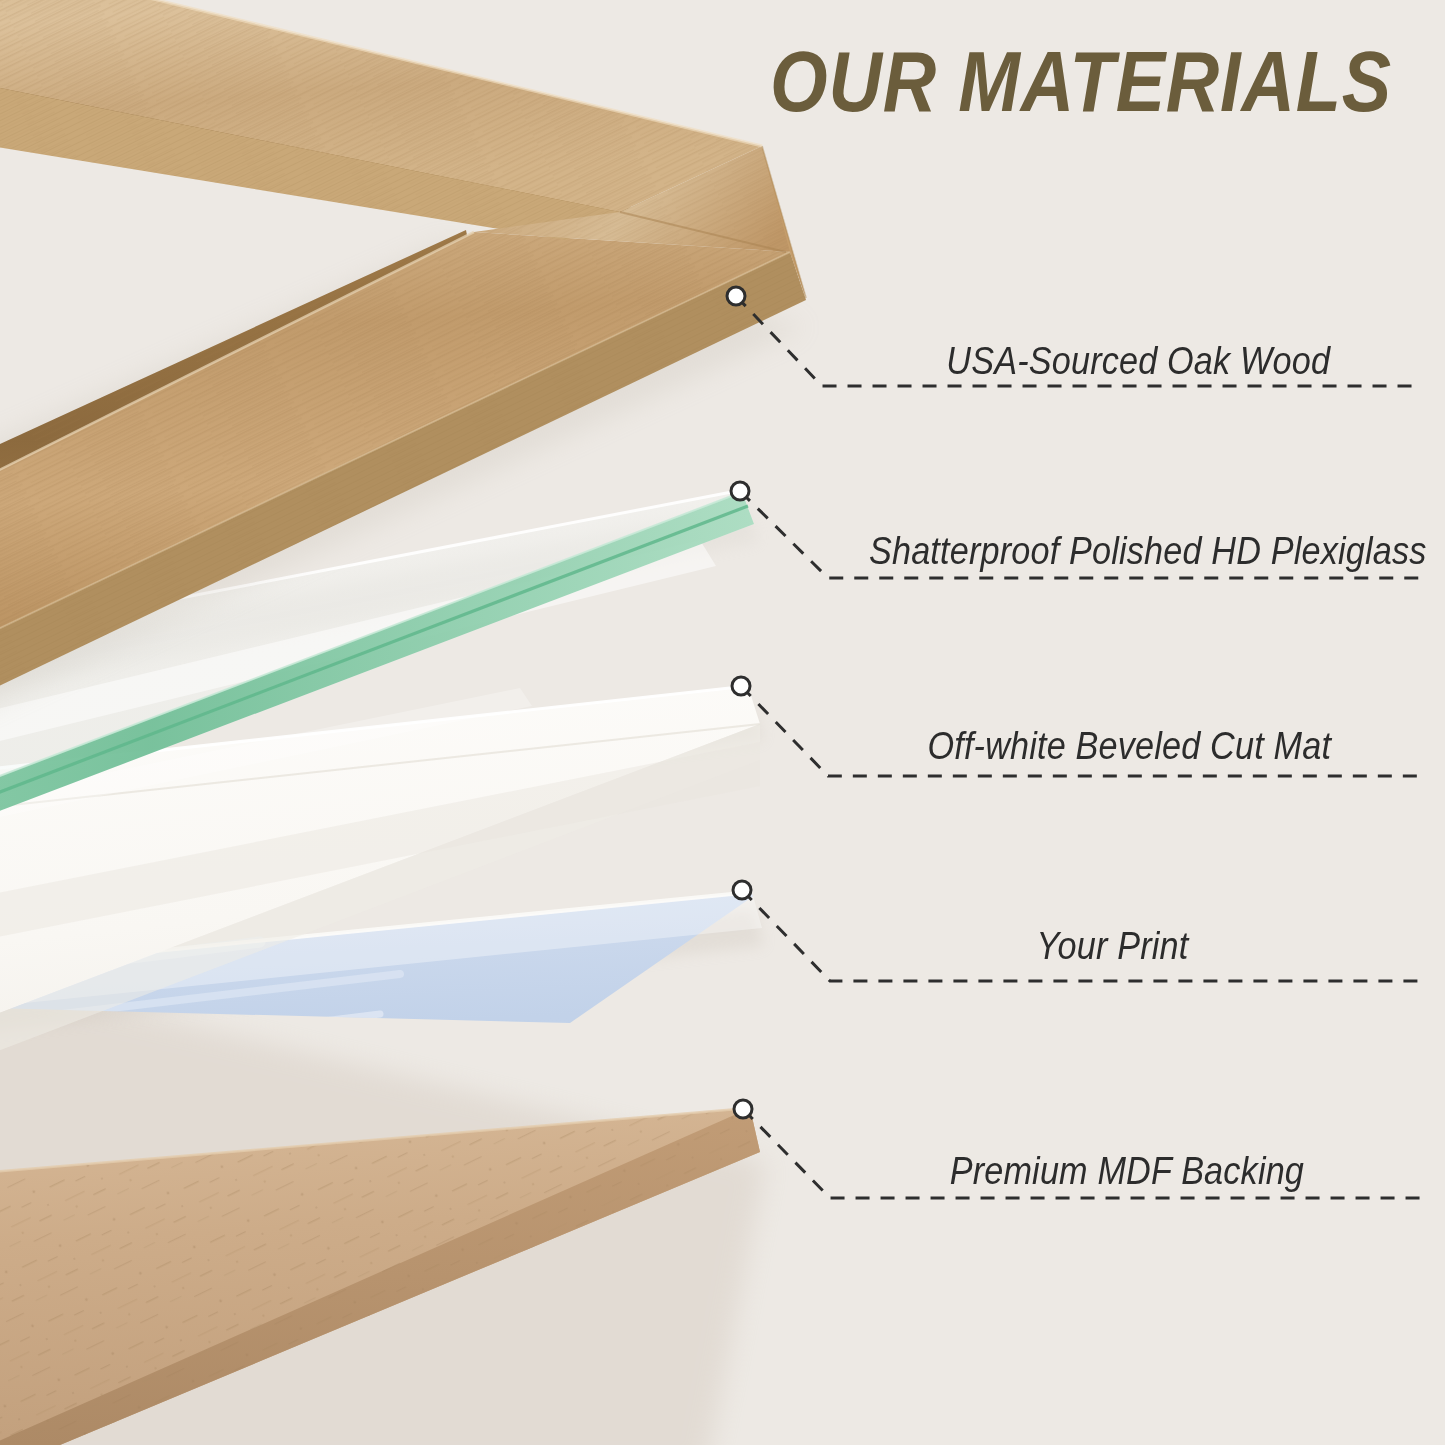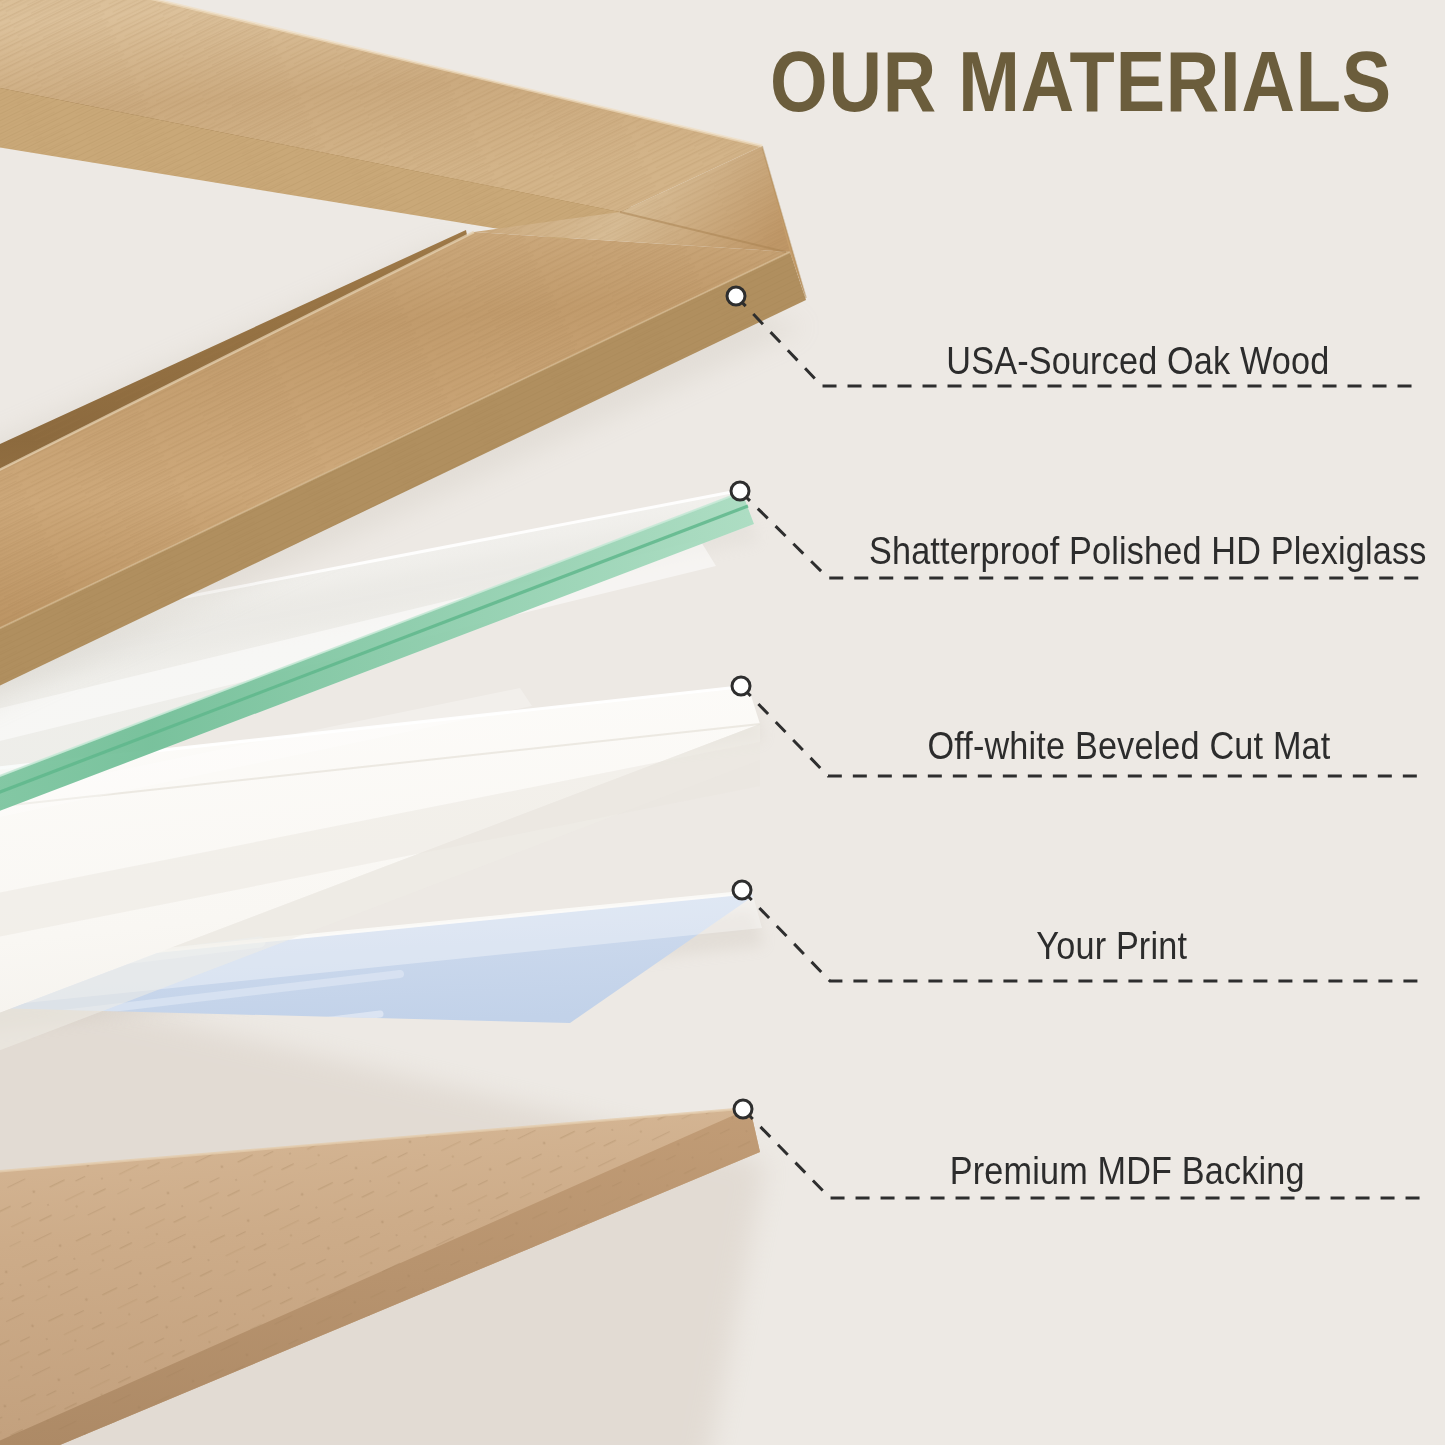--- a/index.html
+++ b/index.html
@@ -2,21 +2,21 @@
 <html><head>
 <meta charset="utf-8">
 <style>
   html,body{margin:0;padding:0;}
   body{
     width:1445px;height:1445px;
     background:#EDE9E4;
     font-family:"Liberation Sans","DejaVu Sans",sans-serif;
     overflow:hidden;
   }
-  #stage{position:relative;width:1445px;height:1445px;overflow:hidden;background:#ffffff;}
+  #stage{position:relative;width:1445px;height:1445px;overflow:hidden;background:#ffffff;font-style:italic;}
   #artwork{position:absolute;inset:0;width:1445px;height:1445px;}
   #overlay{position:absolute;inset:0;width:1445px;height:1445px;pointer-events:none;}
 
   .title{
     position:absolute;
     left:770px; top:36px;
     font-size:86px;
     font-weight:bold;
     letter-spacing:1px;
     color:#6B5D3C;

